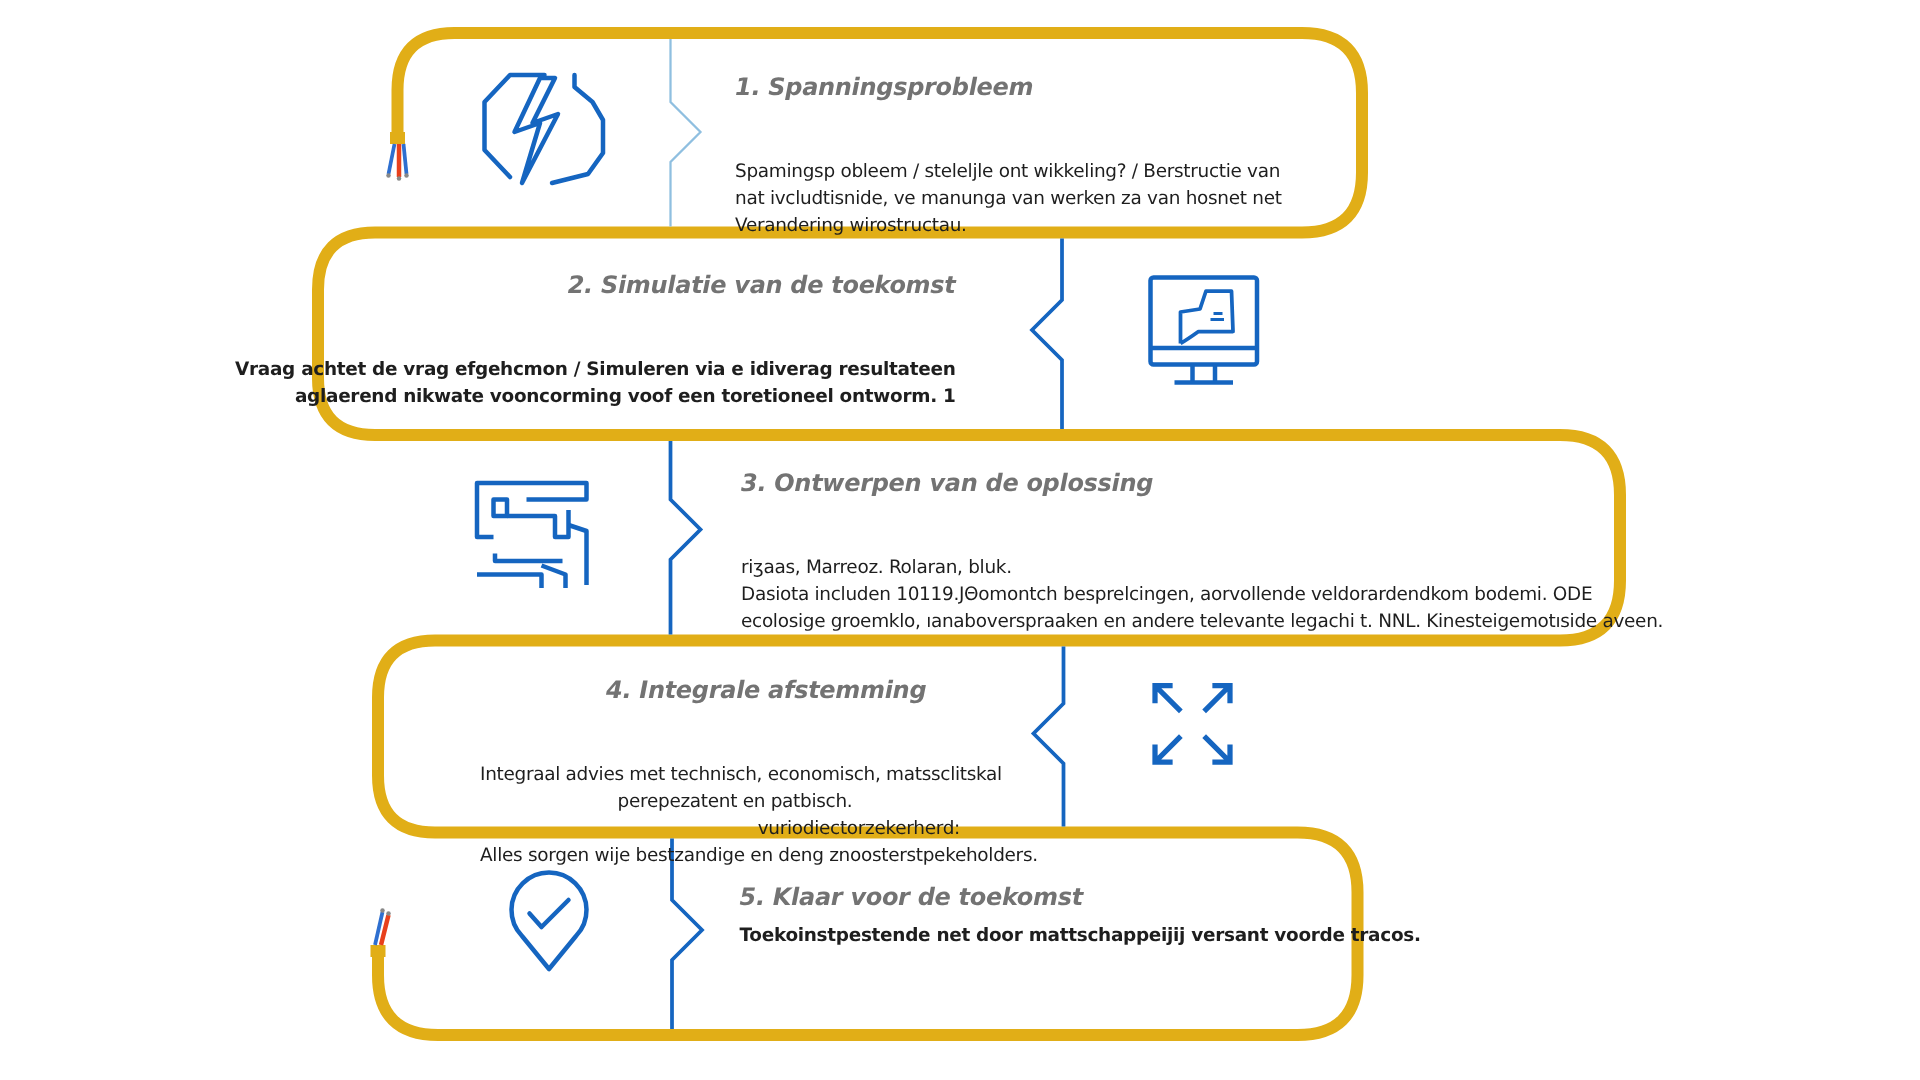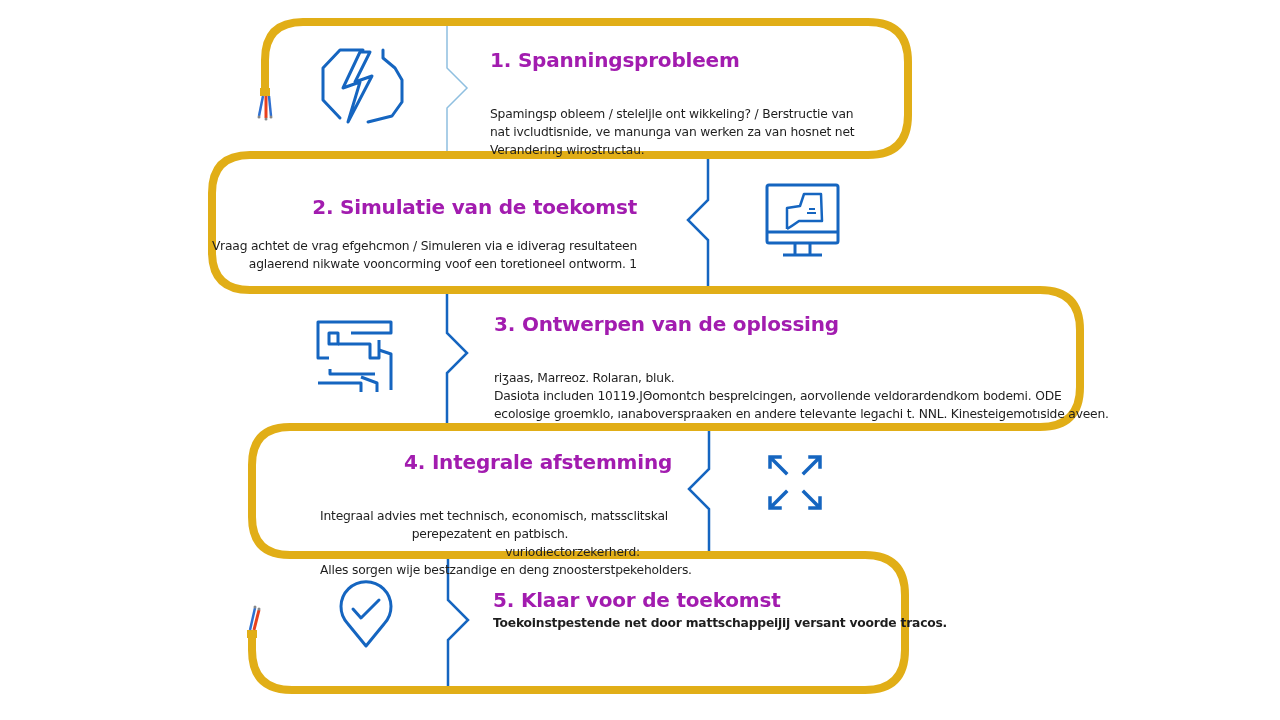--- a/index.html
+++ b/index.html
@@ -1,19 +1,19 @@
 <!DOCTYPE html>
 <html><head>
 <meta charset="utf-8">
 <style>
   html, body { margin: 0; padding: 0; background: #ffffff; }
   body { width: 1280px; height: 720px; position: relative; overflow: hidden;
          font-family: "DejaVu Sans", "Liberation Sans", sans-serif; color: #1a1a1a; }
   #diagram { position: absolute; left: 0; top: 0; width: 1280px; height: 720px; }
-  .step-title { position: absolute; font-size: 20px; font-weight: bold; color: #a21caf; white-space: nowrap; letter-spacing: -0.2px; }
+  .step-title { position: absolute; font-size: 16px; font-weight: bold; color: #737373; white-space: nowrap; letter-spacing: -0.2px; font-style: italic; }
   .step-body { position: absolute; font-size: 12.3px; line-height: 18px; color: #1e1e1e; letter-spacing: -0.2px; margin-top: 26px; }
   .step-body div { white-space: nowrap; }
   .right { text-align: right; }
   .center { text-align: center; }
 </style>
 </head>
 <body>
 
 <svg id="diagram" viewBox="0 0 1280 720" xmlns="http://www.w3.org/2000/svg">
 
@@ -84,22 +84,22 @@
   </g>
 </svg>
 
 <div class="step-title" style="left:490px; top:48px;">1. Spanningsprobleem</div>
 <div class="step-body" style="left:490px; top:79px;">
   <div>Spamingsp obleem / steleljle ont wikkeling? / Berstructie van</div>
   <div>nat ivcludtisnide, ve manunga van werken za van hosnet net</div>
   <div>Verandering wirostructau.</div>
 </div>
 
-<div class="step-title right" style="right:643px; top:195px;">2. Simulatie van de toekomst</div>
-<div class="step-body right" style="right:643px; top:211px;">
+<div class="step-title right" style="right:643px; top:180px;">2. Simulatie van de toekomst</div>
+<div class="step-body right" style="right:643px; top:211px;font-weight:bold;">
   <div>Vraag achtet de vrag efgehcmon / Simuleren via e idiverag resultateen</div>
   <div>aglaerend nikwate vooncorming voof een toretioneel ontworm. 1</div>
 </div>
 
 <div class="step-title" style="left:494px; top:312px;">3. Ontwerpen van de oplossing</div>
 <div class="step-body" style="left:494px; top:343px;">
   <div>riʒaas, Marreoz. Rolaran, bluk.</div>
   <div>Dasiota includen 10119.JΘomontch besprelcingen, aorvollende veldorardendkom bodemi. ODE</div>
   <div>ecolosige groemklo, ıanaboverspraaken en andere televante legachi t. NNL. Kinesteigemotıside aveen.</div>
 </div>

